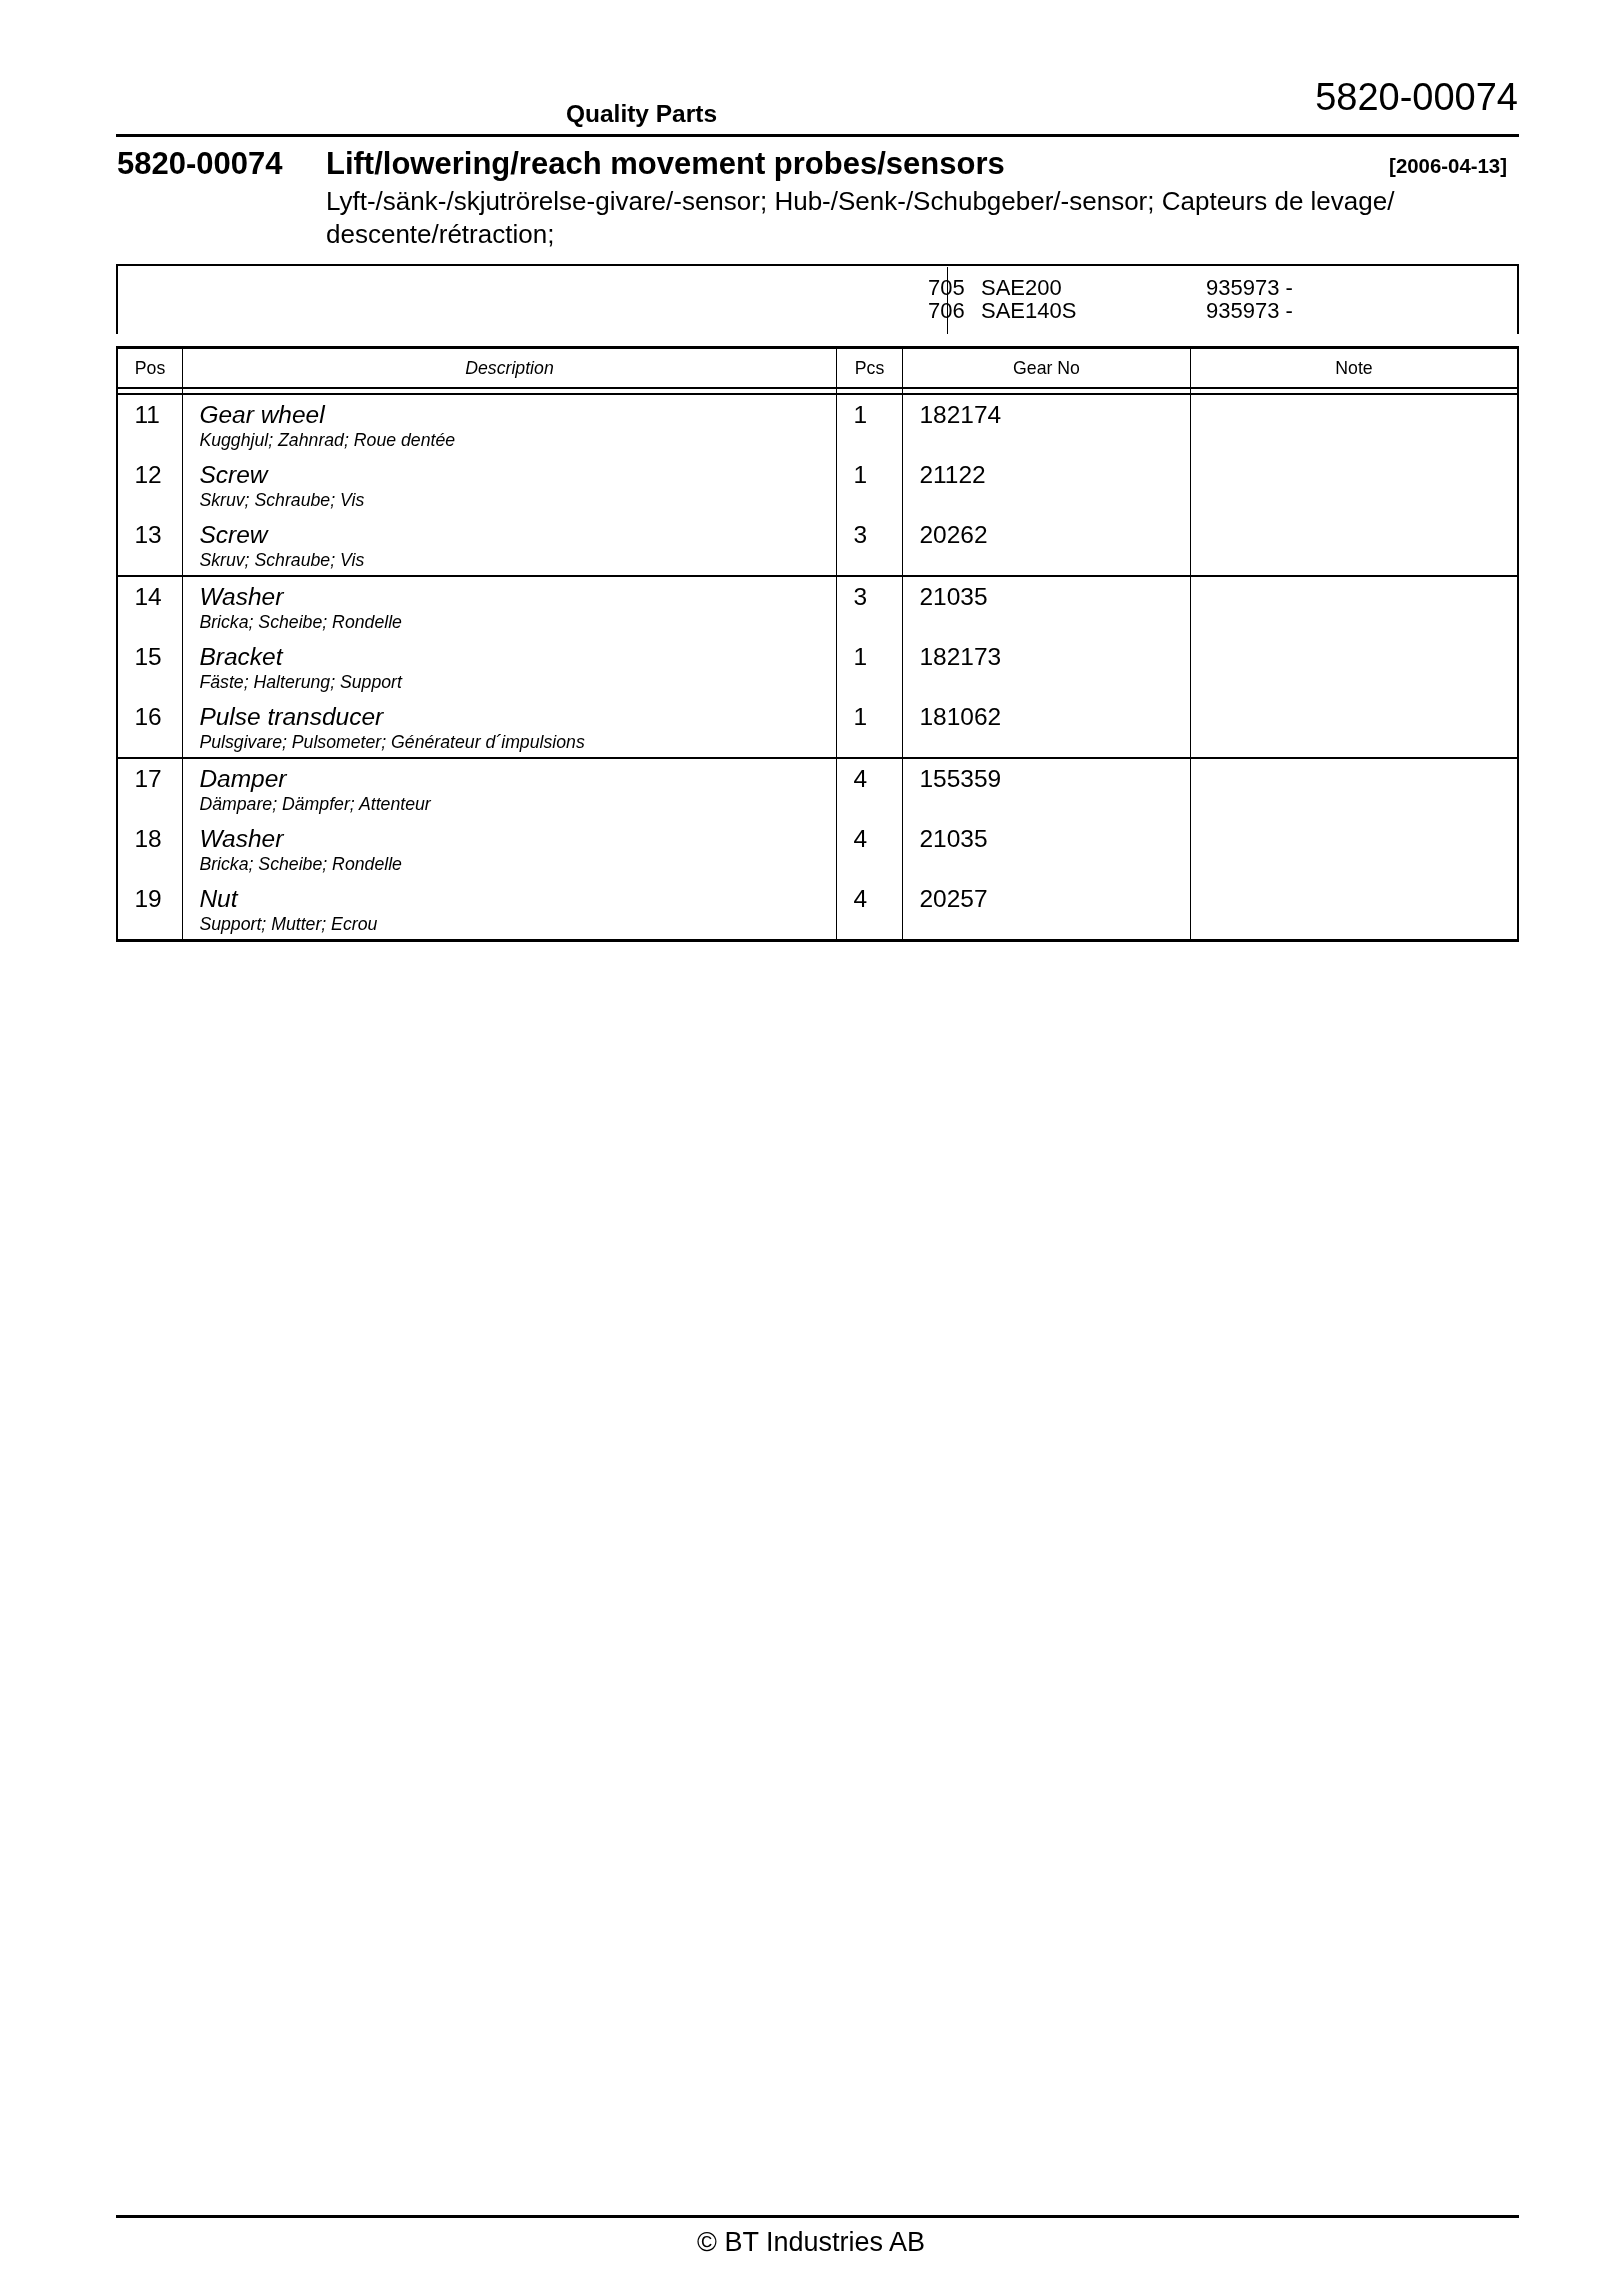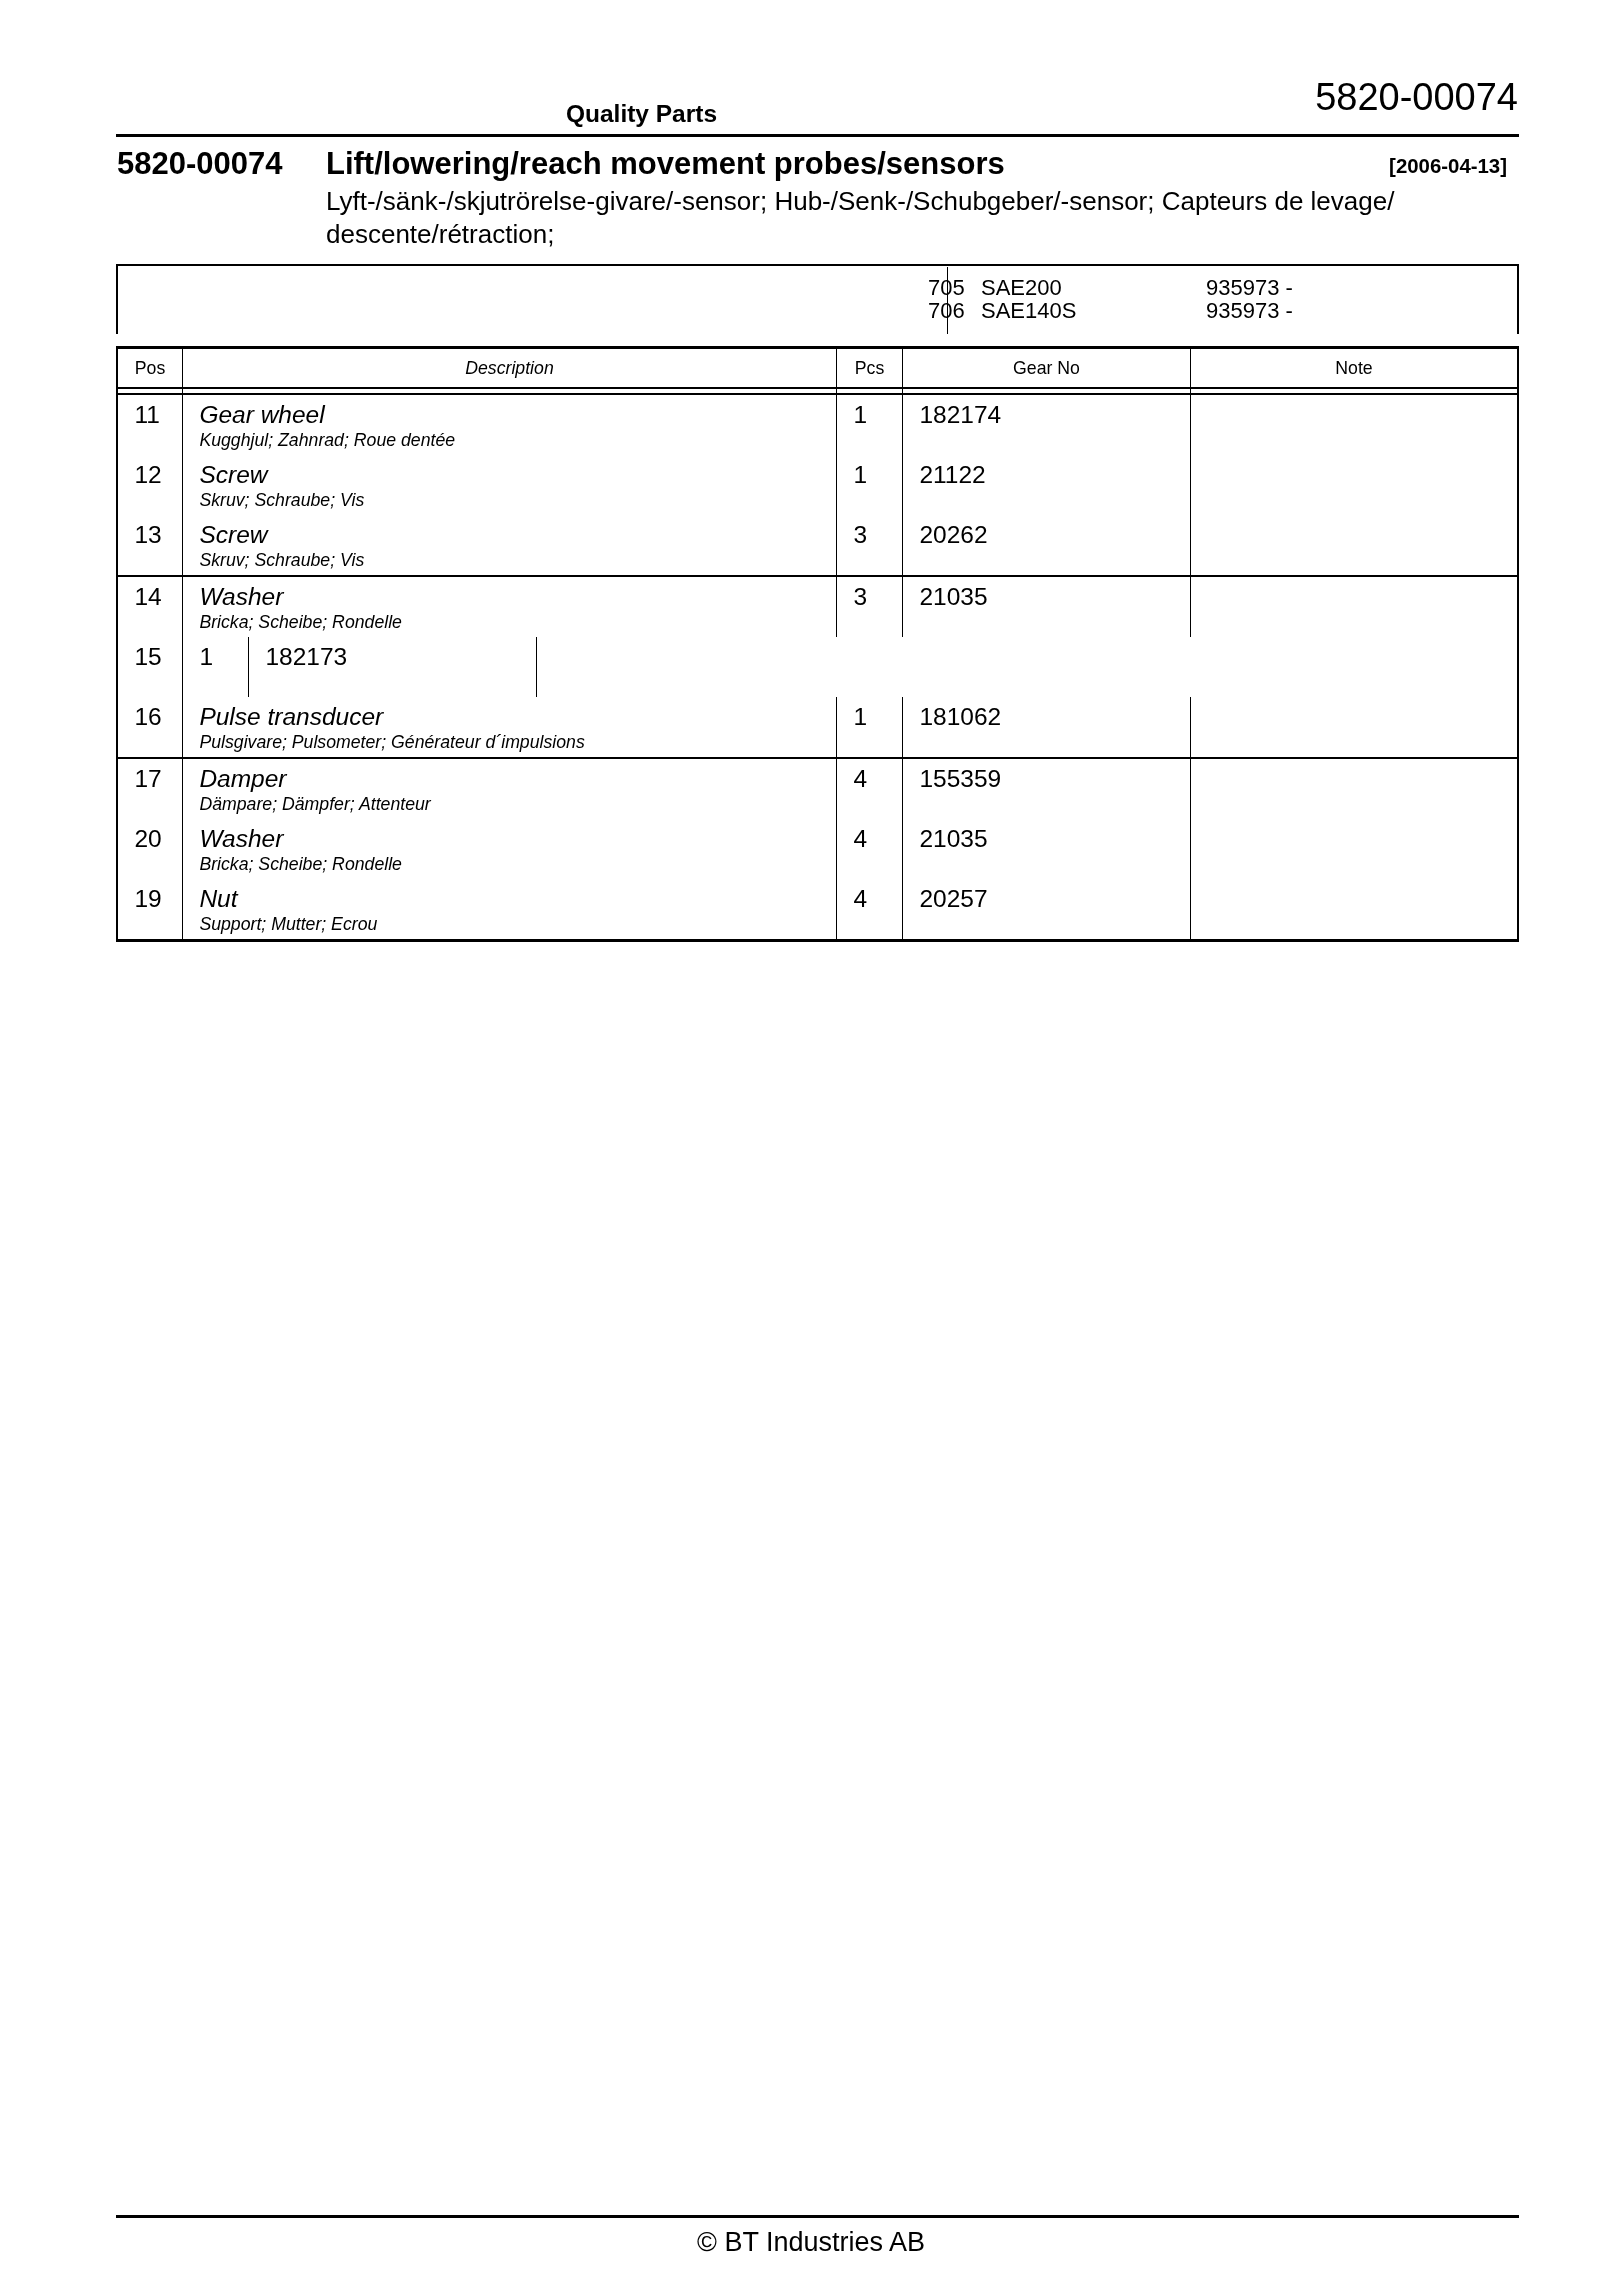--- a/index.html
+++ b/index.html
@@ -163,20 +163,24 @@
       <div class="c c-desc">
         <span class="d-name">Washer</span>
         <span class="d-trans">Bricka; Scheibe; Rondelle</span>
       </div>
       <div class="c c-pcs">3</div>
       <div class="c c-part">21035</div>
       <div class="c c-note"></div>
     </div>
     <div class="row">
       <div class="c c-pos">15</div>
+      <div class="c c-desc">
+        <span class="d-name">Bracket</span>
+        <span class="d-trans">Fäste; Halterung; Support</span>
+      </div>
       <div class="c c-pcs">1</div>
       <div class="c c-part">182173</div>
       <div class="c c-note"></div>
     </div>
     <div class="row">
       <div class="c c-pos">16</div>
       <div class="c c-desc">
         <span class="d-name">Pulse transducer</span>
         <span class="d-trans">Pulsgivare; Pulsometer; Générateur d´impulsions</span>
       </div>
@@ -191,21 +195,21 @@
       <div class="c c-pos">17</div>
       <div class="c c-desc">
         <span class="d-name">Damper</span>
         <span class="d-trans">Dämpare; Dämpfer; Attenteur</span>
       </div>
       <div class="c c-pcs">4</div>
       <div class="c c-part">155359</div>
       <div class="c c-note"></div>
     </div>
     <div class="row">
-      <div class="c c-pos">20</div>
+      <div class="c c-pos">18</div>
       <div class="c c-desc">
         <span class="d-name">Washer</span>
         <span class="d-trans">Bricka; Scheibe; Rondelle</span>
       </div>
       <div class="c c-pcs">4</div>
       <div class="c c-part">21035</div>
       <div class="c c-note"></div>
     </div>
     <div class="row">
       <div class="c c-pos">19</div>

